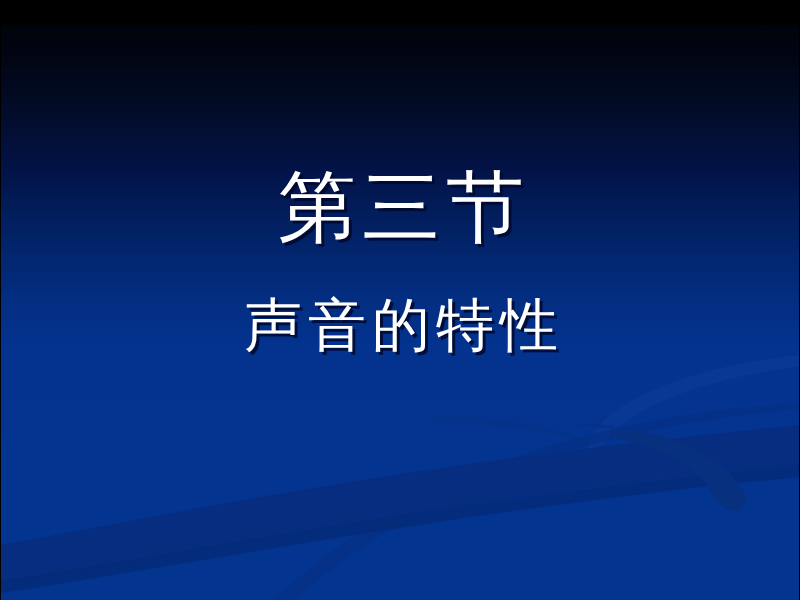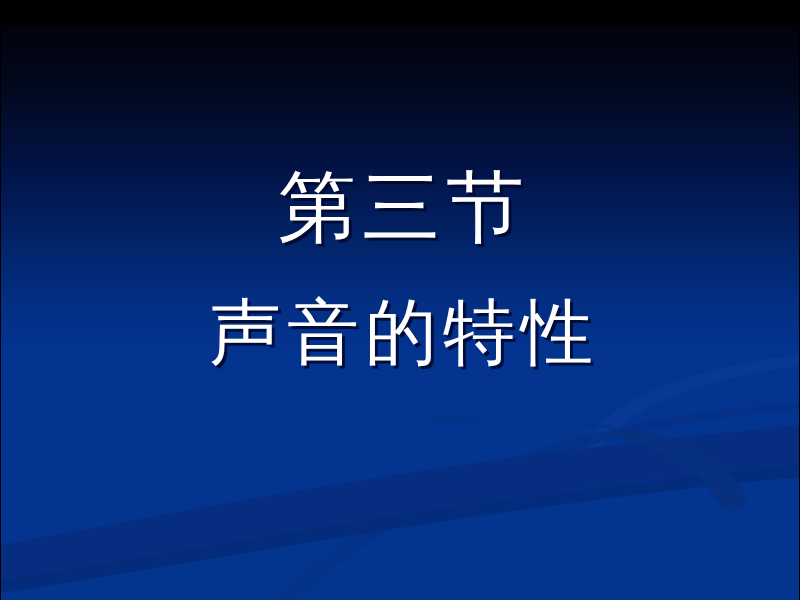--- a/index.html
+++ b/index.html
@@ -66,21 +66,21 @@
     font-size: 78px;
     letter-spacing: 6px;
     text-indent: 6px;
   }
 
   #title-line-2 {
     position: absolute;
     left: 0;
     top: 272px;
     width: 800px;
-    font-size: 72px;
+    font-size: 58px;
     letter-spacing: 6px;
     text-indent: 6px;
   }
 </style>
 </head>
 <body>
 
 <div id="slide">
 
   <svg id="decor" viewBox="0 0 800 600" preserveAspectRatio="none" aria-hidden="true">

